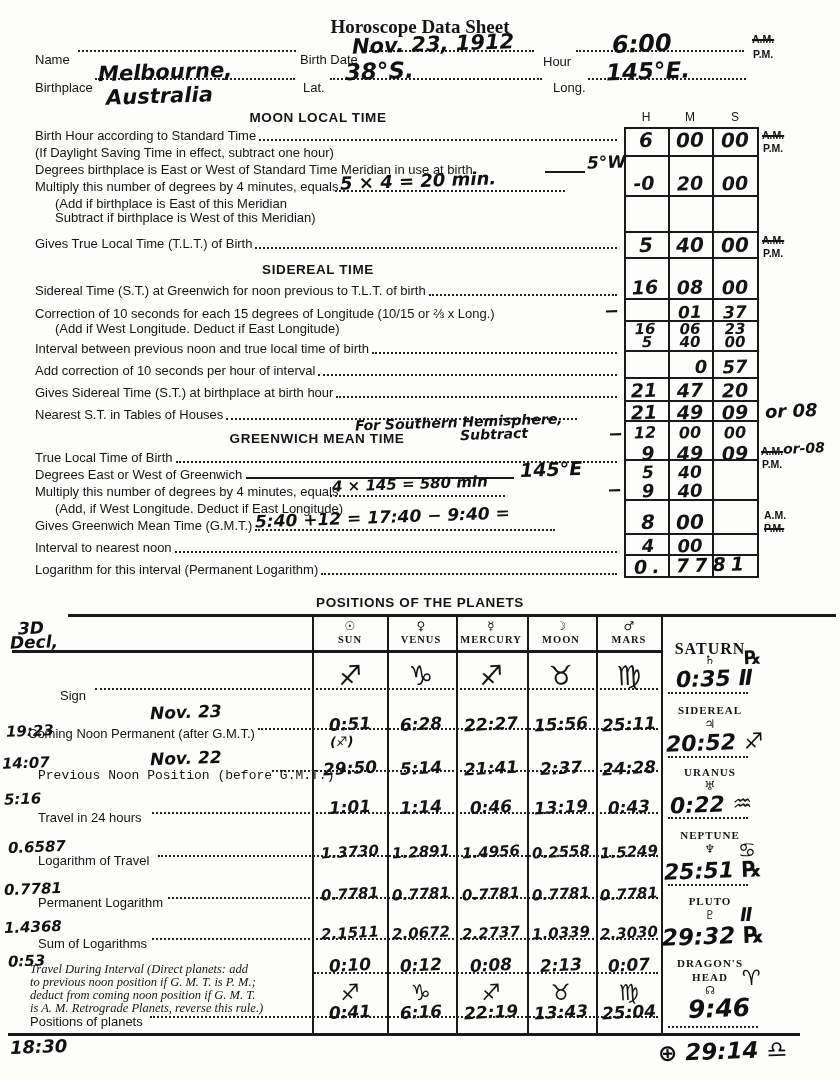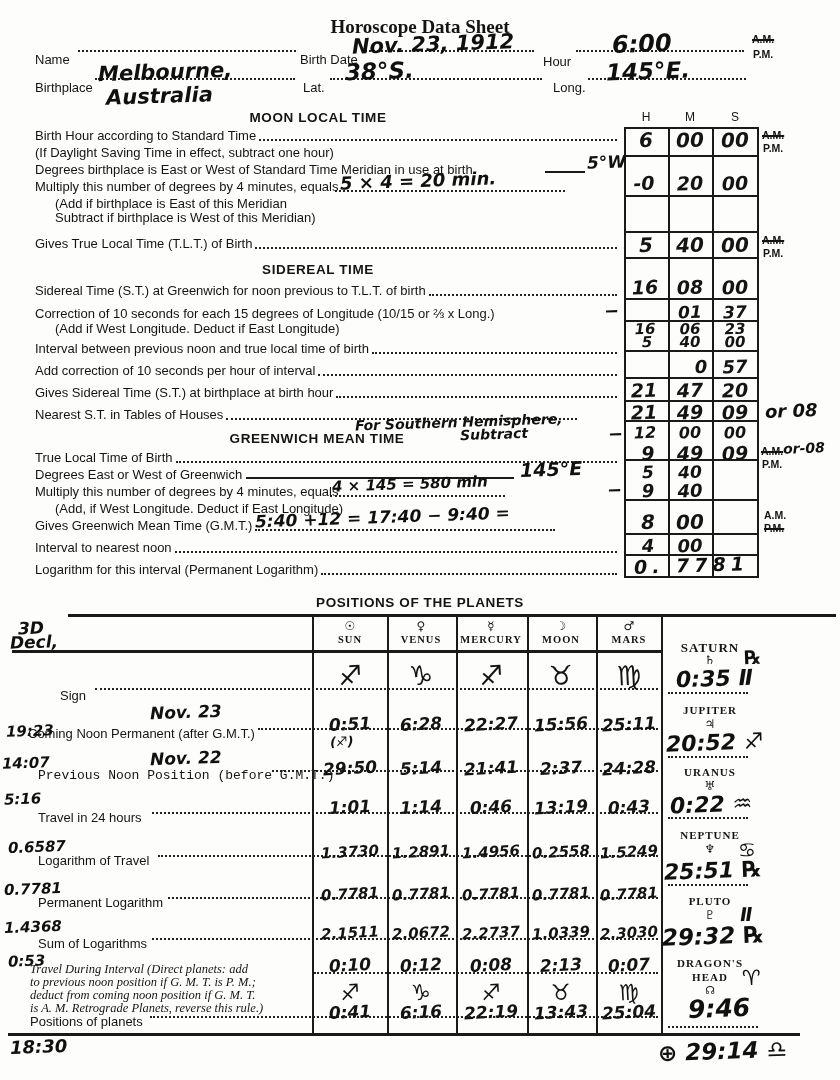--- a/index.html
+++ b/index.html
@@ -316,27 +316,27 @@
   <div class="abs lbl" style="left:30px;top:1014px;">Positions of planets</div>
   <div class="dotrow" style="left:150px;top:1016px;width:508px;"></div>
   <div class="pcell" style="left:350px;top:1002px;">0:41</div>
   <div class="pcell" style="left:421px;top:1002px;">6:16</div>
   <div class="pcell" style="left:491px;top:1002px;">22:19</div>
   <div class="pcell" style="left:561px;top:1002px;">13:43</div>
   <div class="pcell" style="left:629px;top:1002px;">25:04</div>
   <div class="abs hw" style="left:10px;top:1036px;font-size:18px;">18:30</div>
   <div class="hline thick" style="left:8px;top:1033px;width:792px;"></div>
 
-  <div class="pname" style="left:710px;top:640px;font-size:13px;">SATURN</div>
+  <div class="pname" style="left:710px;top:640px;font-size:16px;">SATURN</div>
   <div class="psym" style="left:710px;top:653px;">♄</div>
   <div class="abs hw" style="left:744px;top:646px;font-size:19px;">℞</div>
   <div class="abs hw" style="left:676px;top:666px;font-size:22px;">0:35 Ⅱ</div>
   <div class="dotrow" style="left:668px;top:692px;width:80px;"></div>
 
-  <div class="pname" style="left:710px;top:704px;font-size:11px;">JUPITER</div>
+  <div class="pname" style="left:710px;top:704px;font-size:11px;">SIDEREAL</div>
   <div class="psym" style="left:710px;top:717px;">♃</div>
   <div class="abs hw" style="left:666px;top:730px;font-size:22px;">20:52 ♐</div>
   <div class="dotrow" style="left:668px;top:756px;width:80px;"></div>
 
   <div class="pname" style="left:710px;top:766px;font-size:11px;">URANUS</div>
   <div class="psym" style="left:710px;top:779px;">♅</div>
   <div class="abs hw" style="left:670px;top:792px;font-size:22px;">0:22 ♒</div>
   <div class="dotrow" style="left:668px;top:817px;width:80px;"></div>
 
   <div class="pname" style="left:710px;top:829px;font-size:11px;">NEPTUNE</div>

